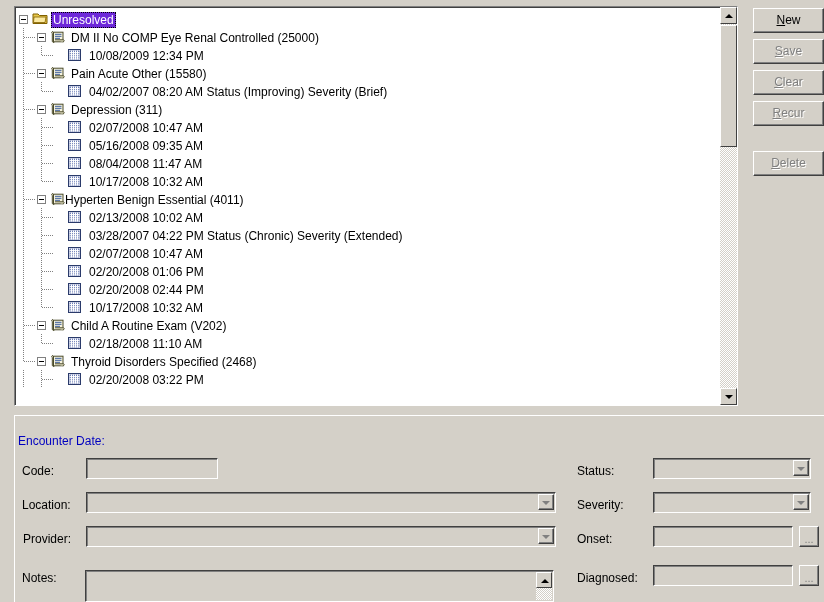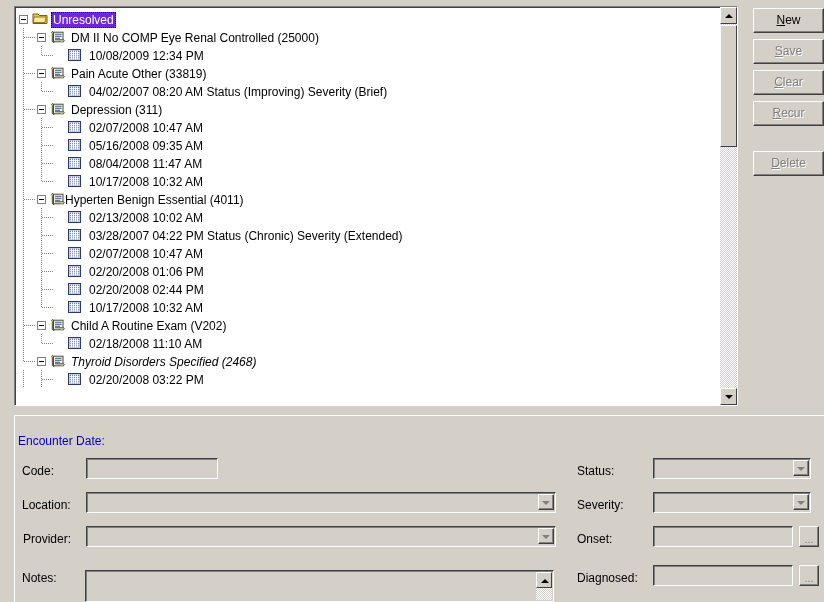--- a/index.html
+++ b/index.html
@@ -314,21 +314,21 @@
               <line x1="1.5" y1="7.199999999999999" x2="11.5" y2="7.199999999999999" stroke="#ffffff" stroke-width="1"></line>
               <line x1="1.5" y1="9.1" x2="11.5" y2="9.1" stroke="#ffffff" stroke-width="1"></line>
             </svg></span><span class="tree-label" style="margin-left:72px;">10/08/2009 12:34 PM</span></div>
         <div class="tree-row"><div class="guide" style="left:8px;"></div><div class="guide-h" style="left:9px; width:11px;"></div><div class="expander" style="left:22px;"></div><span class="icon" style="left:35px;"><svg width="16" height="14" viewBox="0 0 16 14">
               <path d="M3 1.5 C1.6 1.5 1.2 3 2.3 3.6 L2.3 11 C2.3 12.3 3.4 12.8 4.3 12.4" fill="#e8e4c8" stroke="#4a4a2a" stroke-width="1"></path>
               <rect x="3.5" y="2.2" width="9.5" height="9.6" fill="#f6f3de" stroke="#4a4a2a" stroke-width="1"></rect>
               <line x1="5" y1="4.3" x2="11.5" y2="4.3" stroke="#3a5a9a" stroke-width="1"></line>
               <line x1="5" y1="6.3" x2="11.5" y2="6.3" stroke="#3a5a9a" stroke-width="1"></line>
               <line x1="5" y1="8.3" x2="10" y2="8.3" stroke="#3a5a9a" stroke-width="1"></line>
               <path d="M12.8 11.8 C14.2 11.8 14.6 10.4 13.6 9.8 L5 9.8" fill="#e8e4c8" stroke="#4a4a2a" stroke-width="1"></path>
-            </svg></span><span class="tree-label" style="margin-left:54px;">Pain Acute Other (33819)</span></div>
+            </svg></span><span class="tree-label" style="margin-left:54px;">Pain Acute Other (15580)</span></div>
         <div class="tree-row"><div class="guide" style="left:8px;"></div><div class="guide" style="left:26px; height:10px;"></div><div class="guide-h" style="left:27px; width:11px;"></div><span class="icon" style="left:53px;"><svg width="13" height="12" viewBox="0 0 13 12">
               <rect x="0.5" y="0.5" width="12" height="11" fill="#ffffff" stroke="#2a3a6a" stroke-width="1"></rect>
               <rect x="1.5" y="1.5" width="10" height="9" fill="#5c6fae"></rect>
               <line x1="3.5" y1="1.5" x2="3.5" y2="10.5" stroke="#ffffff" stroke-width="1"></line>
               <line x1="5.5" y1="1.5" x2="5.5" y2="10.5" stroke="#ffffff" stroke-width="1"></line>
               <line x1="7.5" y1="1.5" x2="7.5" y2="10.5" stroke="#ffffff" stroke-width="1"></line>
               <line x1="9.5" y1="1.5" x2="9.5" y2="10.5" stroke="#ffffff" stroke-width="1"></line>
               <line x1="1.5" y1="3.4" x2="11.5" y2="3.4" stroke="#ffffff" stroke-width="1"></line>
               <line x1="1.5" y1="5.3" x2="11.5" y2="5.3" stroke="#ffffff" stroke-width="1"></line>
               <line x1="1.5" y1="7.199999999999999" x2="11.5" y2="7.199999999999999" stroke="#ffffff" stroke-width="1"></line>
@@ -490,21 +490,21 @@
               <line x1="1.5" y1="7.199999999999999" x2="11.5" y2="7.199999999999999" stroke="#ffffff" stroke-width="1"></line>
               <line x1="1.5" y1="9.1" x2="11.5" y2="9.1" stroke="#ffffff" stroke-width="1"></line>
             </svg></span><span class="tree-label" style="margin-left:72px;">02/18/2008 11:10 AM</span></div>
         <div class="tree-row"><div class="guide" style="left:8px; height:10px;"></div><div class="guide-h" style="left:9px; width:11px;"></div><div class="expander" style="left:22px;"></div><span class="icon" style="left:35px;"><svg width="16" height="14" viewBox="0 0 16 14">
               <path d="M3 1.5 C1.6 1.5 1.2 3 2.3 3.6 L2.3 11 C2.3 12.3 3.4 12.8 4.3 12.4" fill="#e8e4c8" stroke="#4a4a2a" stroke-width="1"></path>
               <rect x="3.5" y="2.2" width="9.5" height="9.6" fill="#f6f3de" stroke="#4a4a2a" stroke-width="1"></rect>
               <line x1="5" y1="4.3" x2="11.5" y2="4.3" stroke="#3a5a9a" stroke-width="1"></line>
               <line x1="5" y1="6.3" x2="11.5" y2="6.3" stroke="#3a5a9a" stroke-width="1"></line>
               <line x1="5" y1="8.3" x2="10" y2="8.3" stroke="#3a5a9a" stroke-width="1"></line>
               <path d="M12.8 11.8 C14.2 11.8 14.6 10.4 13.6 9.8 L5 9.8" fill="#e8e4c8" stroke="#4a4a2a" stroke-width="1"></path>
-            </svg></span><span class="tree-label" style="margin-left:54px;font-style:italic;">Thyroid Disorders Specified (2468)</span></div>
+            </svg></span><span class="tree-label" style="margin-left:54px;">Thyroid Disorders Specified (2468)</span></div>
         <div class="tree-row"><div class="guide" style="left:8px;"></div><div class="guide" style="left:26px;"></div><div class="guide-h" style="left:27px; width:11px;"></div><span class="icon" style="left:53px;"><svg width="13" height="12" viewBox="0 0 13 12">
               <rect x="0.5" y="0.5" width="12" height="11" fill="#ffffff" stroke="#2a3a6a" stroke-width="1"></rect>
               <rect x="1.5" y="1.5" width="10" height="9" fill="#5c6fae"></rect>
               <line x1="3.5" y1="1.5" x2="3.5" y2="10.5" stroke="#ffffff" stroke-width="1"></line>
               <line x1="5.5" y1="1.5" x2="5.5" y2="10.5" stroke="#ffffff" stroke-width="1"></line>
               <line x1="7.5" y1="1.5" x2="7.5" y2="10.5" stroke="#ffffff" stroke-width="1"></line>
               <line x1="9.5" y1="1.5" x2="9.5" y2="10.5" stroke="#ffffff" stroke-width="1"></line>
               <line x1="1.5" y1="3.4" x2="11.5" y2="3.4" stroke="#ffffff" stroke-width="1"></line>
               <line x1="1.5" y1="5.3" x2="11.5" y2="5.3" stroke="#ffffff" stroke-width="1"></line>
               <line x1="1.5" y1="7.199999999999999" x2="11.5" y2="7.199999999999999" stroke="#ffffff" stroke-width="1"></line>

